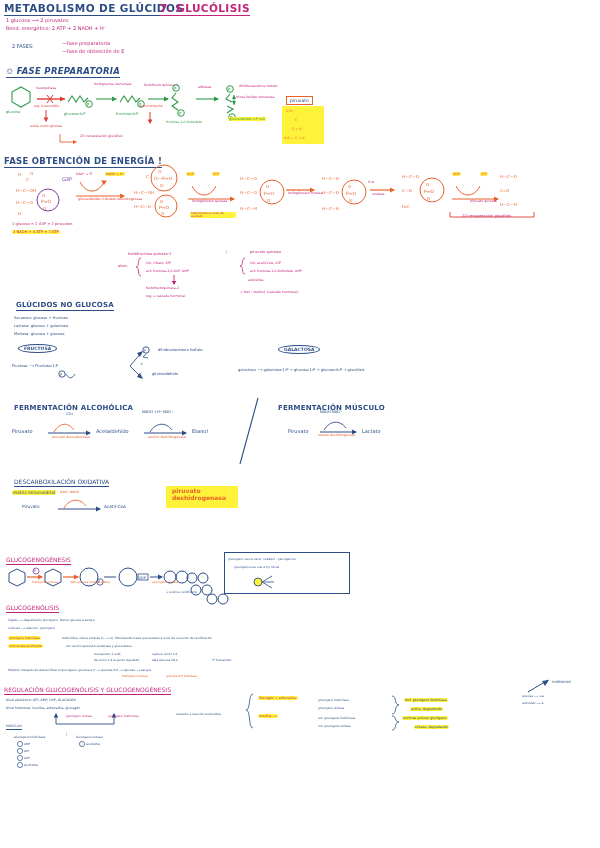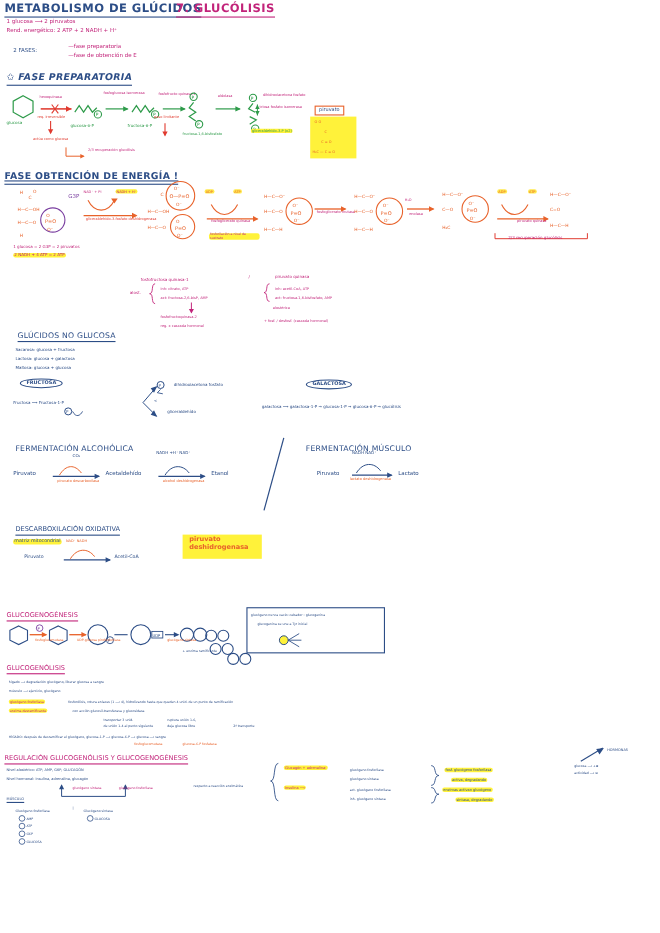--- a/index.html
+++ b/index.html
@@ -13,21 +13,21 @@
   .orange{color:#e8622a;}
   .red{color:#e03a2f;}
   .green{color:#2e9b4a;}
   .purple{color:#7a3fa0;}
   
   .hl{background:#fff23a;border-radius:2px;padding:0 1px;}
   .hlo{background:#ffe94d;border-radius:2px;padding:0 1px;}
   
   .h1{font-size:10.5px;font-weight:bold;letter-spacing:.4px;}
   .h2{font-size:8.5px;font-weight:bold;letter-spacing:.3px;}
-  .h3{font-size:7px;font-weight:normal;letter-spacing:.2px;}
+  .h3{font-size:7px;font-weight:bold;letter-spacing:.2px;}
   .t6{font-size:6px;}
   .t5{font-size:5px;}
   .t45{font-size:4.3px;}
   .t4{font-size:3.7px;}
   .t35{font-size:3.2px;}
   .t3{font-size:2.9px;}
   .und{border-bottom:1.1px solid currentColor;padding-bottom:1px;}
   .und2{border-bottom:1px solid #c2247a;padding-bottom:1px;}
   .undb{border-bottom:1px solid #2c4d86;padding-bottom:1px;}
   svg{position:absolute;overflow:visible;}
@@ -141,21 +141,21 @@
   </svg>
   <div class="abs t35 mag" style="left:80px;top:135px;line-height:1.15;">2/3 recuperación glucólisis</div>
 
   <div class="abs box-o" style="left:286px;top:96px;">piruvato</div>
   <div class="abs ybox" style="left:282px;top:106px;width:42px;height:38px;"></div>
   <div class="abs t35 orange" style="left:286px;top:109px;">O   O⁻</div>
   <div class="abs t35 orange" style="left:295px;top:118px;">C</div>
   <div class="abs t35 orange" style="left:292px;top:127px;">C = O</div>
   <div class="abs t35 orange" style="left:284px;top:136px;">H₃C — C = O</div>
 
-  <div class="abs h2 blue und" style="left:4px;top:156px;text-decoration:underline;">FASE OBTENCIÓN DE ENERGÍA !</div>
+  <div class="abs h2 blue und" style="left:4px;top:156px;">FASE OBTENCIÓN DE ENERGÍA !</div>
 
   <svg style="left:18px;top:170px;" width="44" height="48">
     <text x="0" y="6" font-size="4" fill="#e8622a">H</text>
     <text x="12" y="5" font-size="4" fill="#e8622a">O</text>
     <text x="8" y="11" font-size="4" fill="#e8622a">C</text>
     <text x="-2" y="22" font-size="4" fill="#e8622a">H—C—OH</text>
     <text x="-2" y="34" font-size="4" fill="#e8622a">H—C—O</text>
     <circle cx="30" cy="30" r="11" fill="none" stroke="#7a3fa0" stroke-width="1"></circle>
     <text x="24" y="27" font-size="4" fill="#e8622a">O</text>
     <text x="23" y="33" font-size="4.5" fill="#e8622a">P=O</text>

